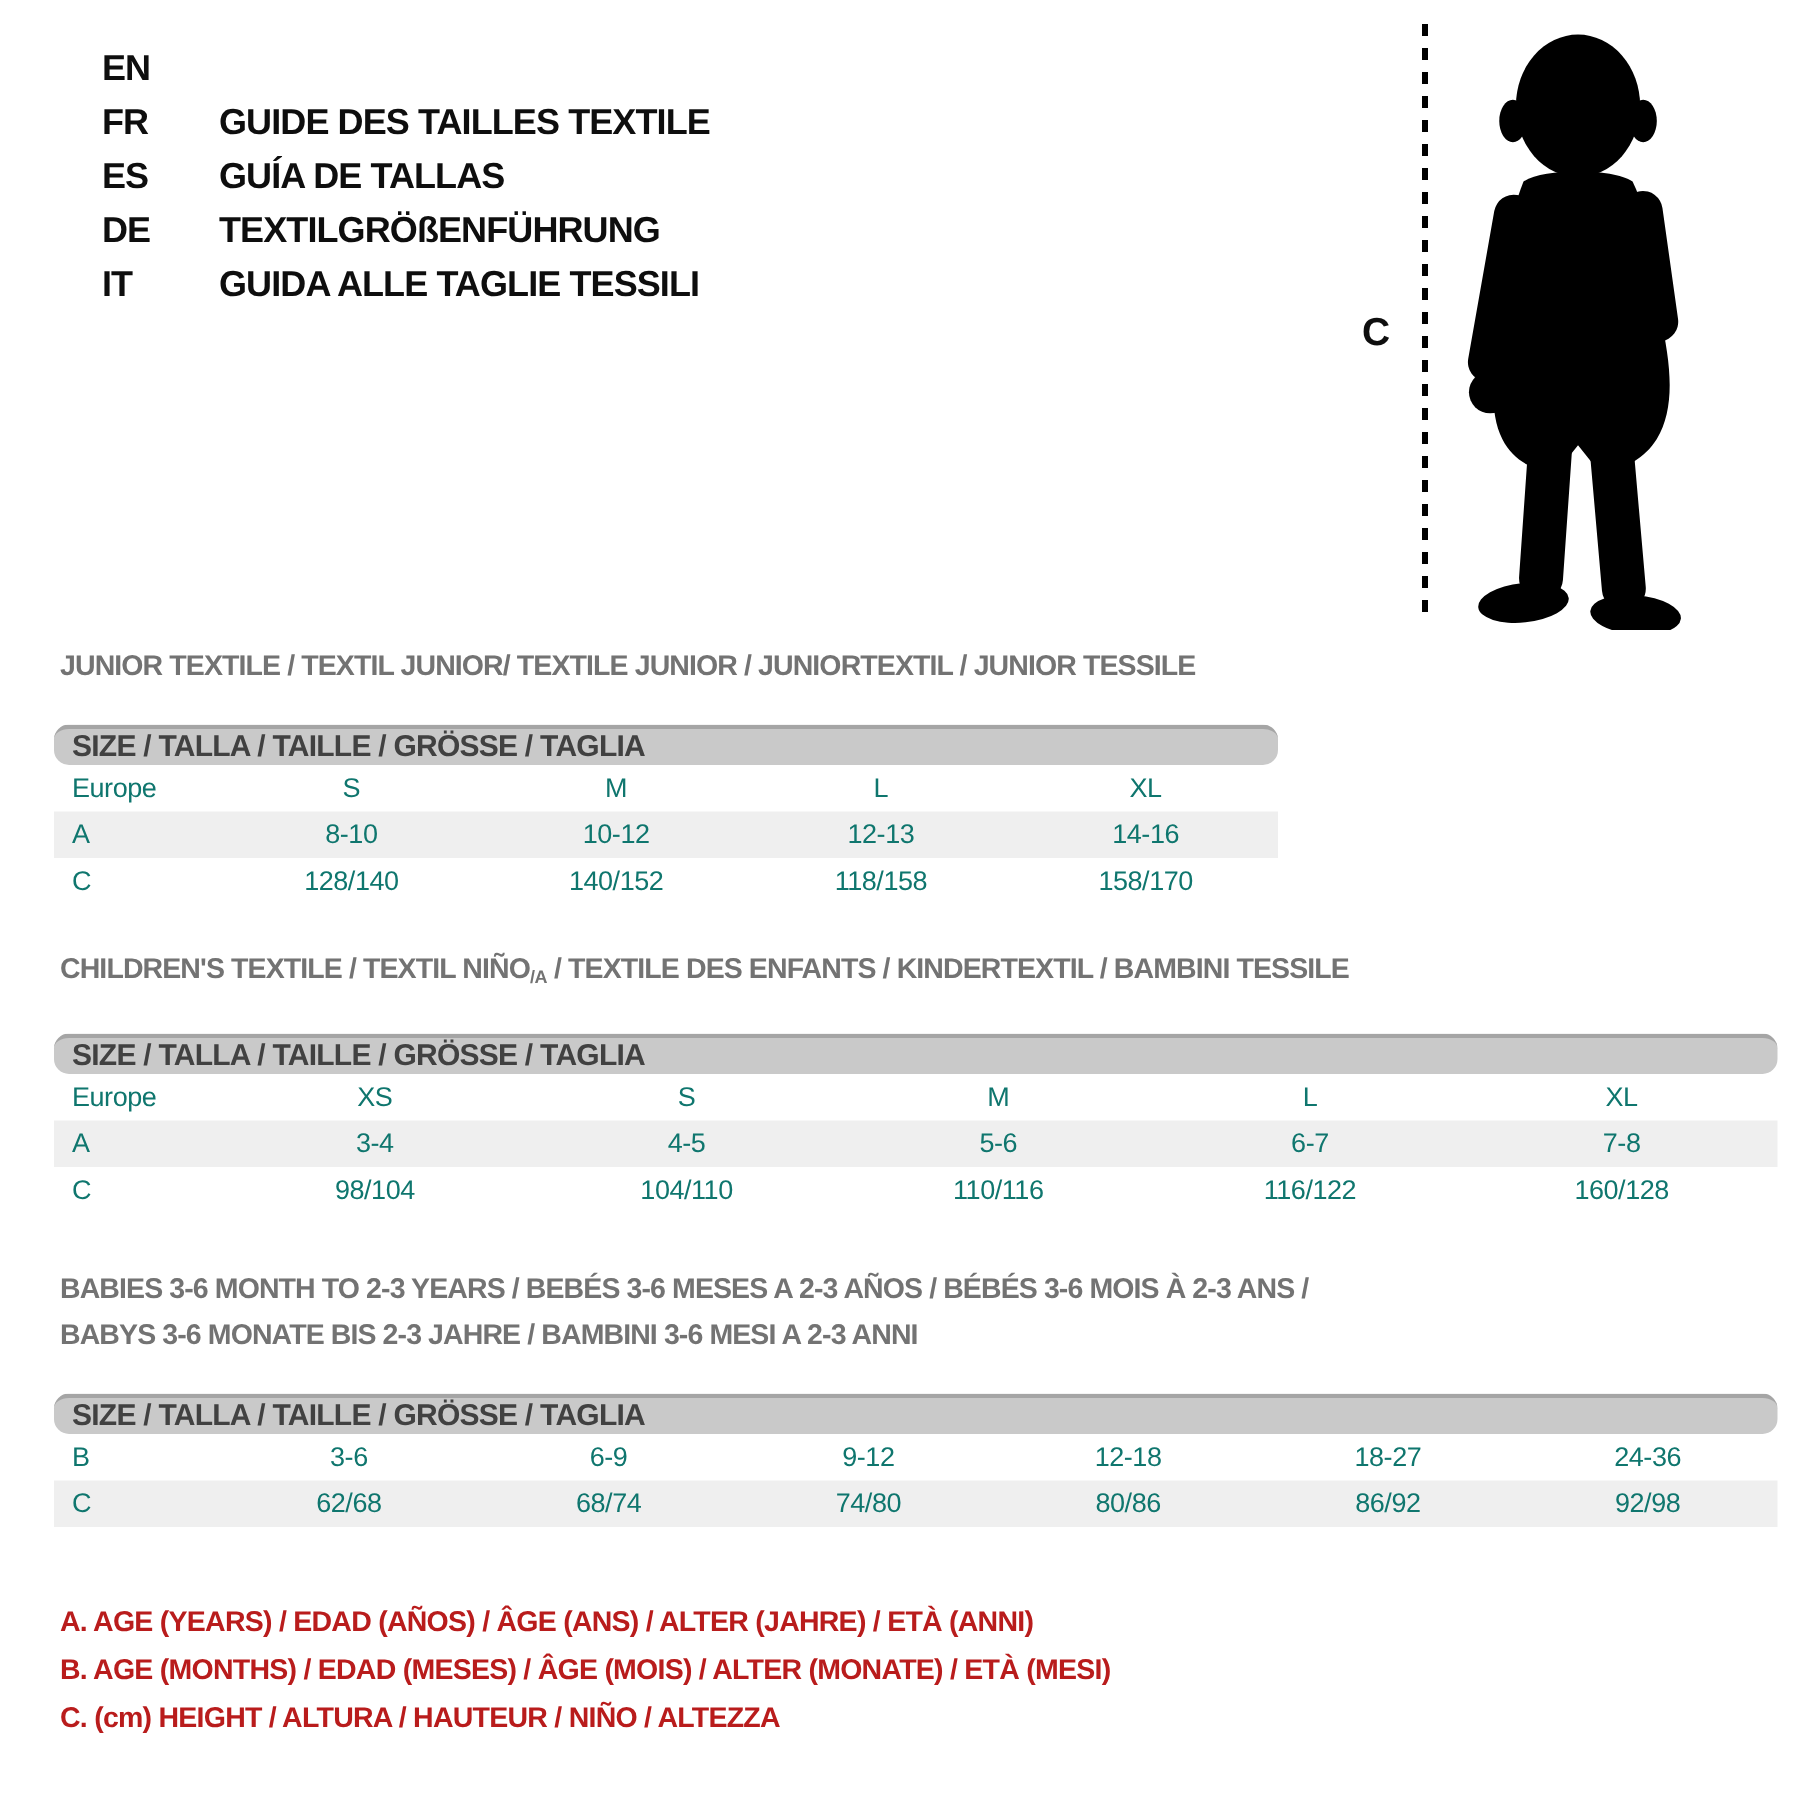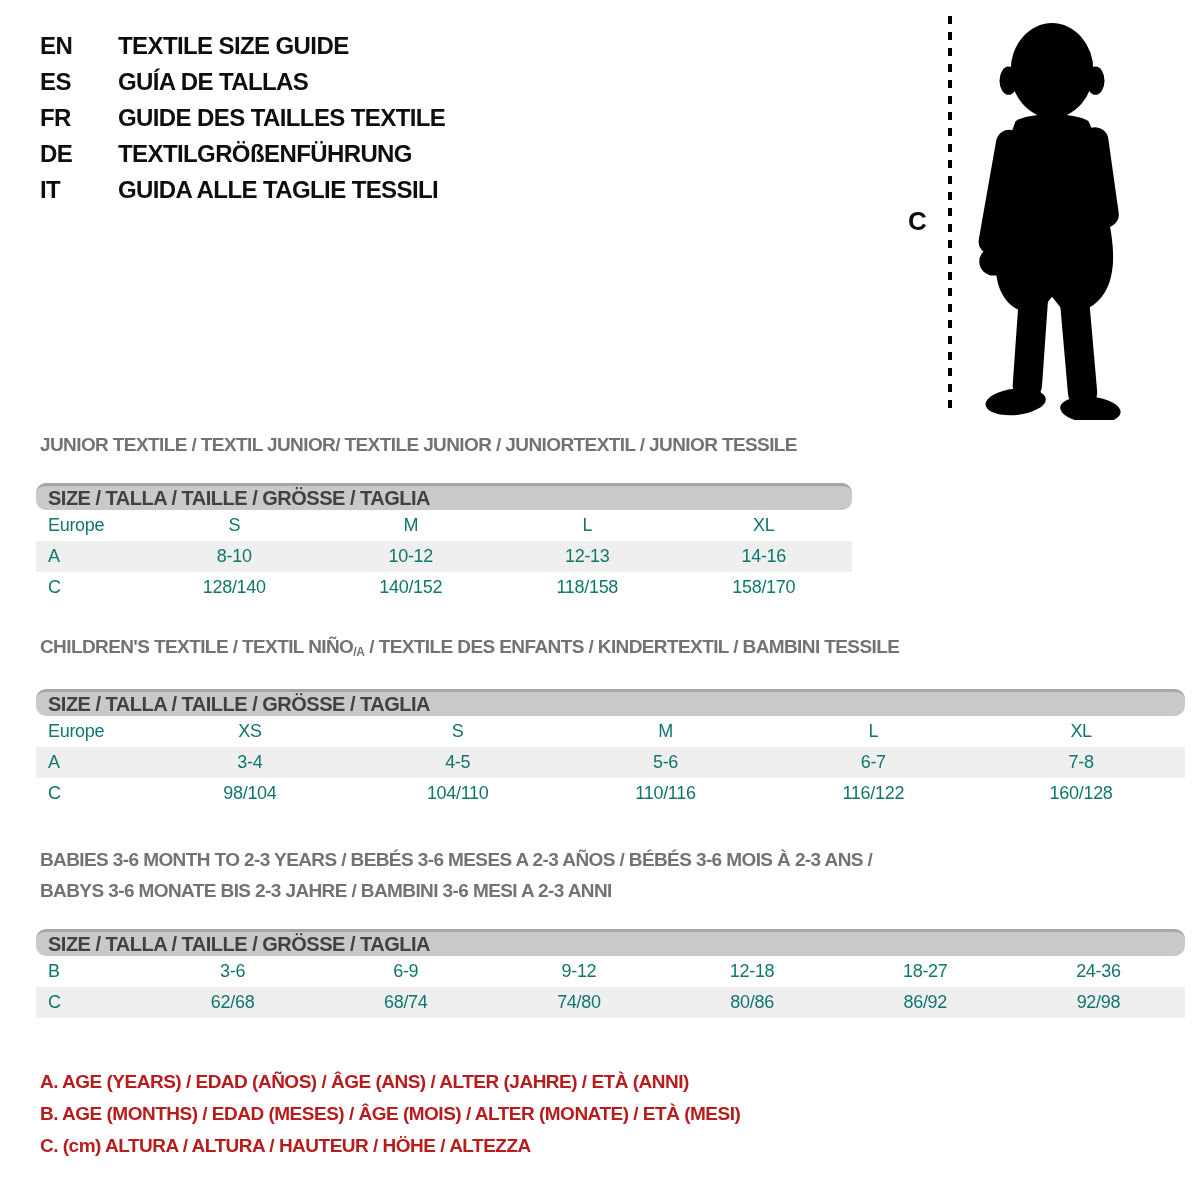--- a/index.html
+++ b/index.html
@@ -5,21 +5,21 @@
   html,body { margin:0; padding:0; }
   body {
     width:1200px; height:1200px; position:relative; background:#ffffff;
     font-family:"Liberation Sans", sans-serif; color:#1d1d1b; overflow:hidden;
   }
 
   
   .lang-block { position:absolute; left:40px; top:28px; }
   .lang-row { display:flex; height:36px; align-items:center;
               font-weight:bold; font-size:24px; letter-spacing:-0.6px; color:#0e0e0e; }
-  .lang-code { width:78px; flex:none; }
+  .lang-code { width:78px; flex:none;margin-left:28px; }
   .lang-title { white-space:nowrap; }
 
   
   .dash-line { position:absolute; left:948px; top:16px; width:4px; height:400px;
     background:repeating-linear-gradient(to bottom, #000 0 8px, transparent 8px 16px); }
   .height-label { position:absolute; left:908px; top:206px; font-size:26px;
     font-weight:bold; color:#0e0e0e; }
   .baby-svg { position:absolute; left:958px; top:16px; width:184px; height:404px; }
 
   
@@ -51,29 +51,28 @@
   .legend { position:absolute; left:40px; top:1066px; }
   .legend-line { height:32px; display:flex; align-items:center;
     font-weight:bold; font-size:19px; letter-spacing:-0.5px; color:#b91c1c; white-space:nowrap; }
 </style>
 </head>
 <body>
 
 <div class="lang-block">
   <div class="lang-row">
     <span class="lang-code">EN</span>
-    <span class="lang-title">TEXTILE SIZE GUIDE</span>
+  </div>
+  <div class="lang-row">
+    <span class="lang-code">FR</span>
+    <span class="lang-title">GUIDE DES TAILLES TEXTILE</span>
   </div>
   <div class="lang-row">
     <span class="lang-code">ES</span>
     <span class="lang-title">GUÍA DE TALLAS</span>
-  </div>
-  <div class="lang-row">
-    <span class="lang-code">FR</span>
-    <span class="lang-title">GUIDE DES TAILLES TEXTILE</span>
   </div>
   <div class="lang-row">
     <span class="lang-code">DE</span>
     <span class="lang-title">TEXTILGRÖßENFÜHRUNG</span>
   </div>
   <div class="lang-row">
     <span class="lang-code">IT</span>
     <span class="lang-title">GUIDA ALLE TAGLIE TESSILI</span>
   </div>
 </div>
@@ -183,14 +182,14 @@
         <div class="tcell">80/86</div>
         <div class="tcell">86/92</div>
         <div class="tcell">92/98</div>
       </div>
     </div>
 </div>
 
 <div class="legend">
   <div class="legend-line">A. AGE (YEARS) / EDAD (AÑOS) / ÂGE (ANS) / ALTER (JAHRE) / ETÀ (ANNI)</div>
   <div class="legend-line">B. AGE (MONTHS) / EDAD (MESES) / ÂGE (MOIS) / ALTER (MONATE) / ETÀ (MESI)</div>
-  <div class="legend-line">C. (cm) ALTURA / ALTURA / HAUTEUR / HÖHE / ALTEZZA</div>
+  <div class="legend-line">C. (cm) HEIGHT / ALTURA / HAUTEUR / NIÑO / ALTEZZA</div>
 </div>
 
 </body></html>

